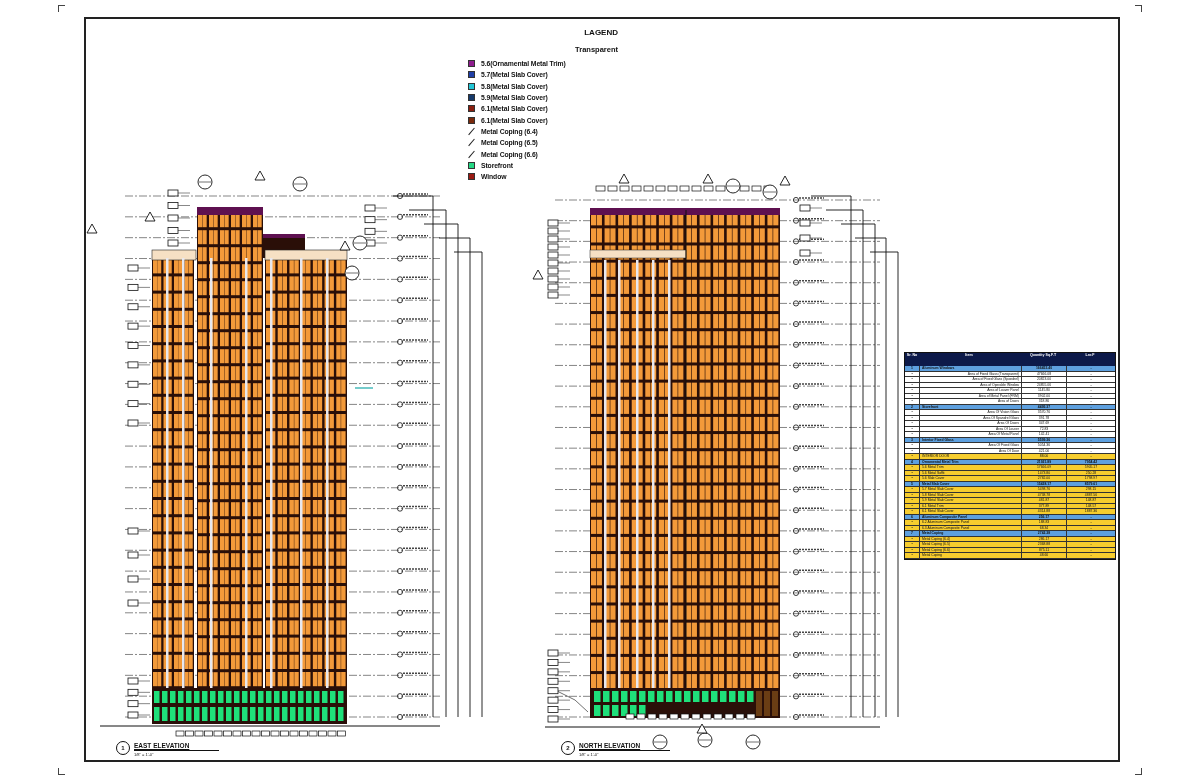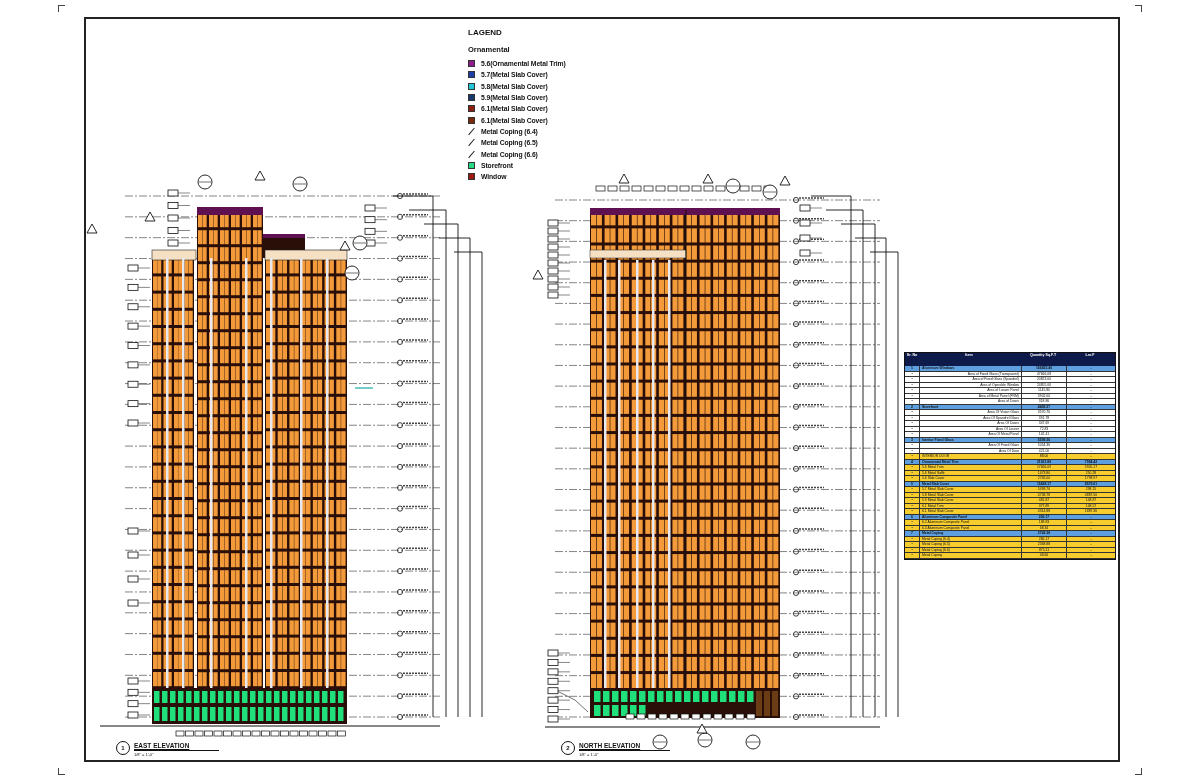--- a/index.html
+++ b/index.html
@@ -1,19 +1,19 @@
 <!DOCTYPE html>
 <html><head>
 <meta charset="utf-8">
 <style>
   html,body{margin:0;padding:0;background:#fff;}
   body{width:1200px;height:780px;position:relative;overflow:hidden;font-family:"Liberation Sans",sans-serif;}
   .sheet-frame{position:absolute;left:84px;top:17px;width:1036px;height:745px;border:2px solid #222;box-sizing:border-box;}
   .crop-mark{position:absolute;width:6px;height:6px;border-color:#444;border-style:solid;}
-  .legend{position:absolute;left:468px;top:28px;width:150px;text-align:left;font-size:7px;font-weight:bold;color:#111;}
+  .legend{position:absolute;left:468px;top:28px;width:150px;text-align:right;font-size:7px;font-weight:bold;color:#111;}
   .legend-title{font-size:8px;margin-bottom:8px;}
   .legend-sub{font-size:7.5px;margin-bottom:4px;}
   .legend-row{display:flex;align-items:center;height:11.3px;}
   .legend-swatch{width:7px;height:7px;margin-right:6px;flex:0 0 auto;border:1px solid #333;box-sizing:border-box;}
   .legend-line{width:7px;height:7px;margin-right:6px;flex:0 0 auto;position:relative;}
   .legend-line::after{content:"";position:absolute;left:3px;top:-1px;width:1.2px;height:9px;background:#222;transform:rotate(40deg);}
   .legend-label{white-space:nowrap;font-size:6.8px;letter-spacing:-0.1px;}
   svg.drawing{position:absolute;left:0;top:0;}
   .qty-table{position:absolute;left:904px;top:352px;width:212px;border:1.5px solid #111;box-sizing:border-box;font-size:3.4px;color:#111;background:#fff;}
   .qty-head{display:flex;background:#0d1a4a;color:#fff;height:13px;align-items:center;font-weight:bold;}
@@ -35,21 +35,21 @@
 <body>
 
 <div class="sheet-frame"></div>
 <div class="crop-mark" style="left:58px;top:5px;border-width:1.5px 0 0 1.5px;"></div>
 <div class="crop-mark" style="left:1135px;top:5px;border-width:1.5px 1.5px 0 0;"></div>
 <div class="crop-mark" style="left:58px;top:768px;border-width:0 0 1.5px 1.5px;"></div>
 <div class="crop-mark" style="left:1135px;top:768px;border-width:0 1.5px 1.5px 0;"></div>
 
 <div class="legend">
   <div class="legend-title">LAGEND</div>
-  <div class="legend-sub">Ornamental</div>
+  <div class="legend-sub">Transparent</div>
   <div id="legend-rows">
       <div class="legend-row">
         <span class="legend-swatch" style="background: rgb(142, 28, 142);"></span>
         <span class="legend-label">5.6(Ornamental Metal Trim)</span>
       </div>
       <div class="legend-row">
         <span class="legend-swatch" style="background: rgb(31, 63, 166);"></span>
         <span class="legend-label">5.7(Metal Slab Cover)</span>
       </div>
       <div class="legend-row">

